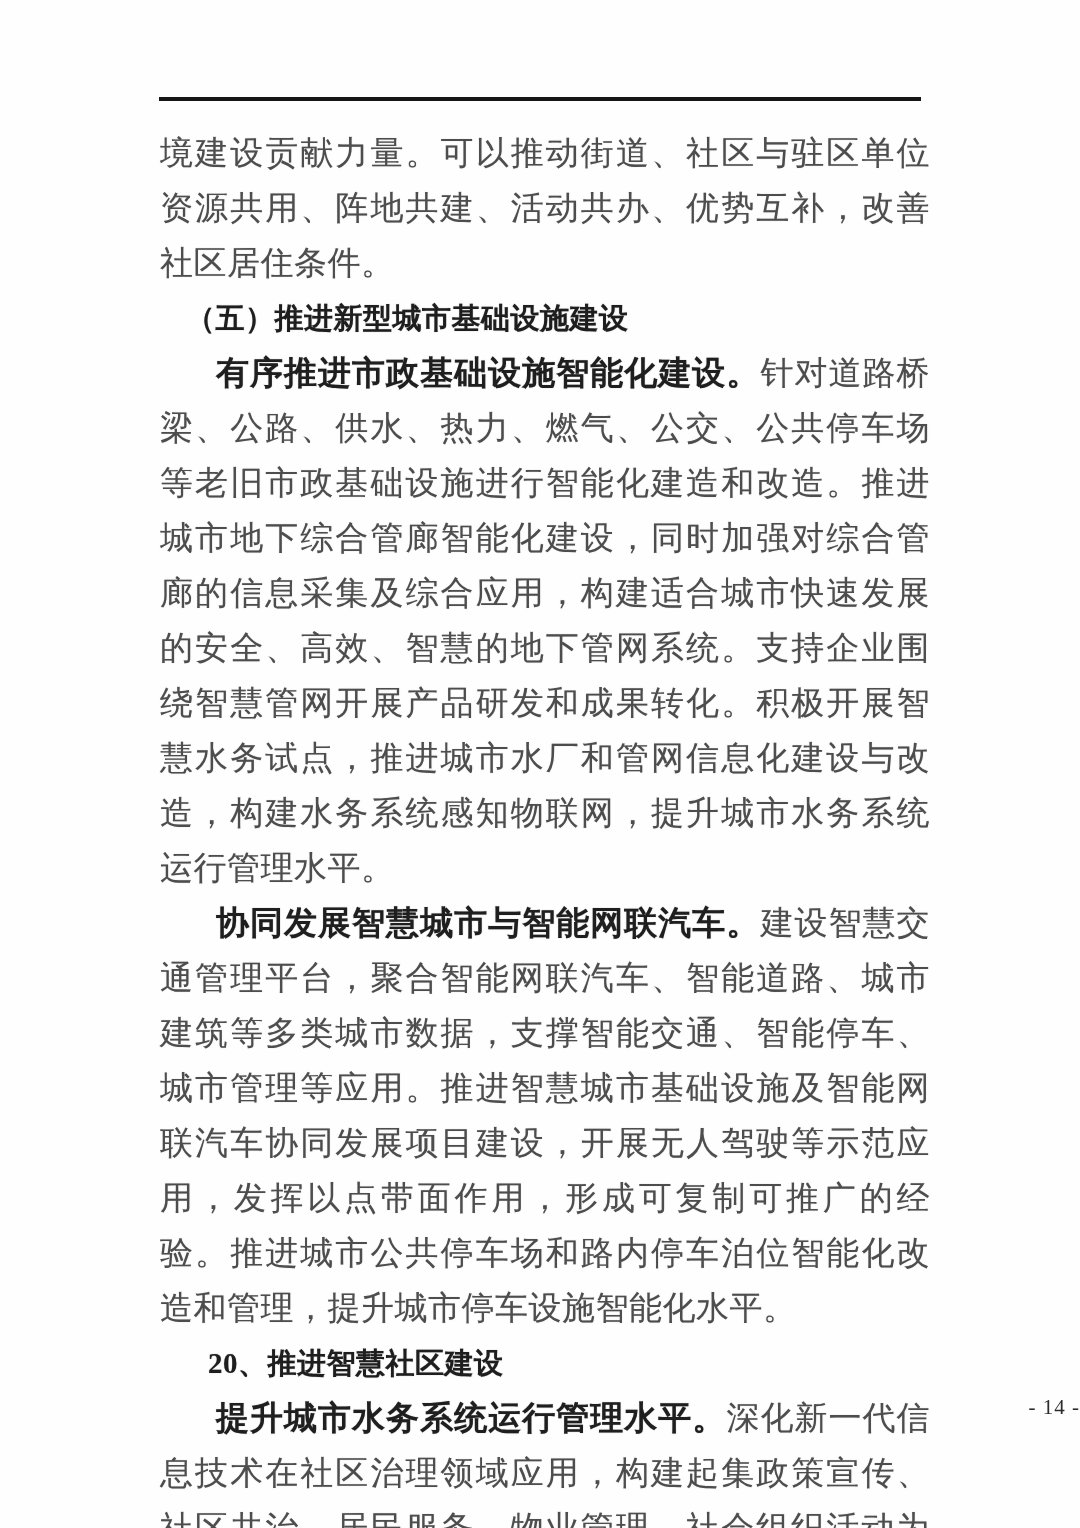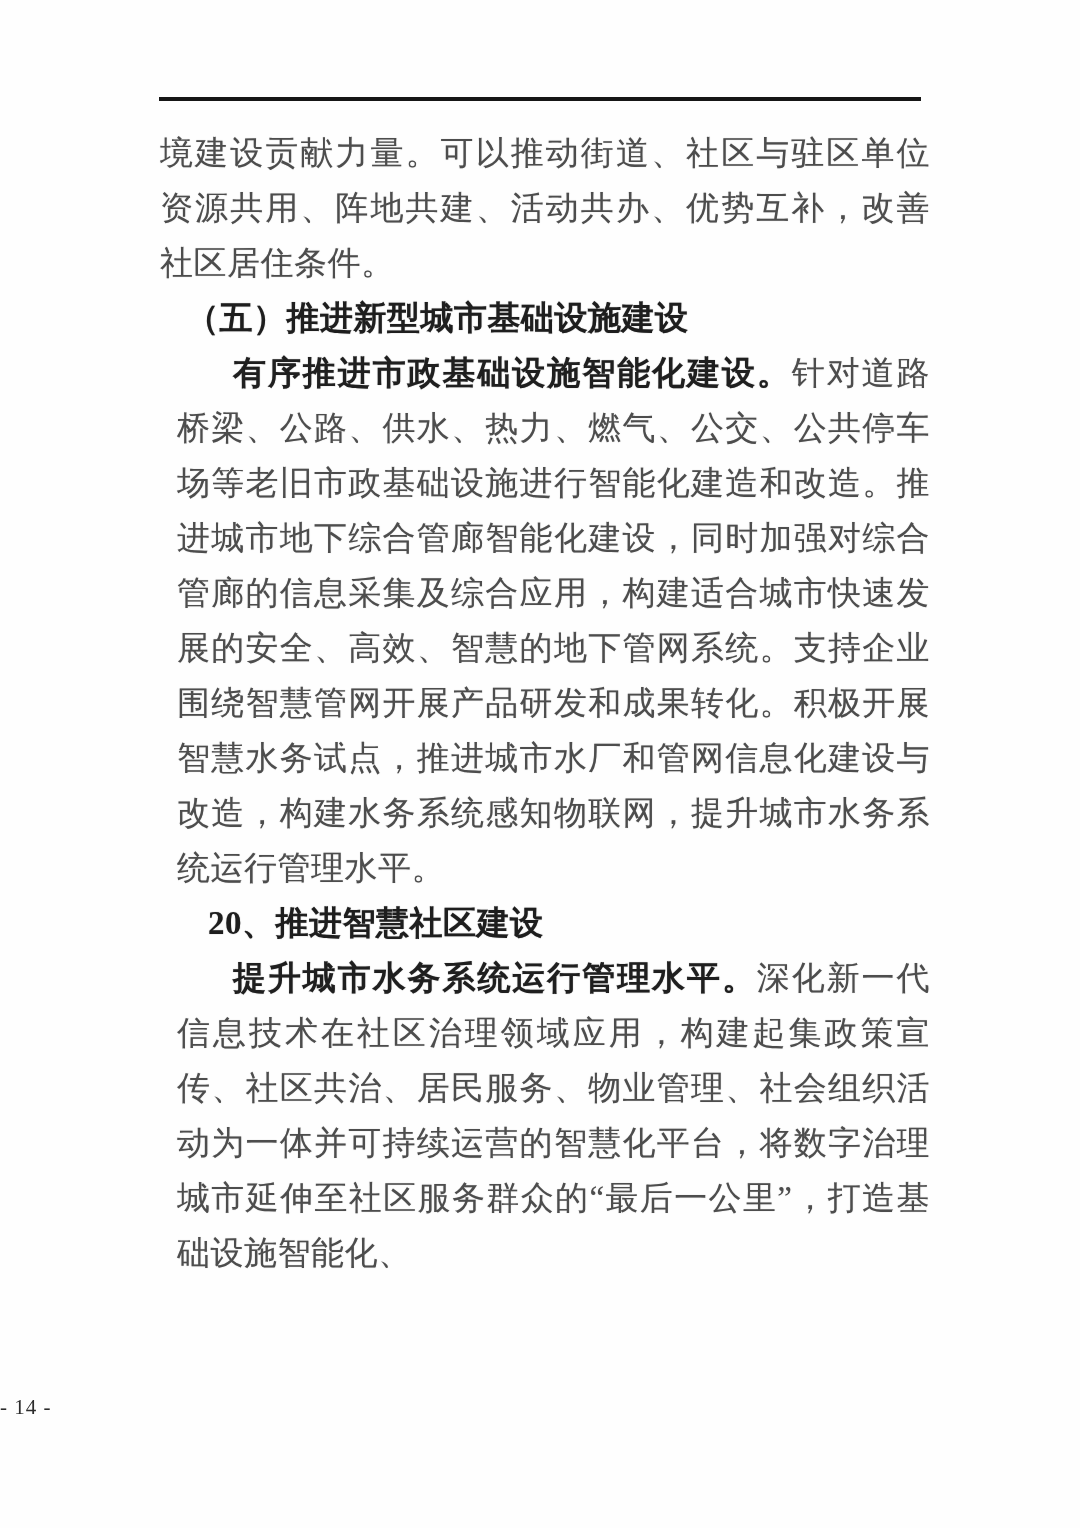--- a/index.html
+++ b/index.html
@@ -35,50 +35,49 @@
     text-justify: inter-character;
     letter-spacing: 0.5px;
     text-shadow: 0 0 1px rgba(70,70,70,0.35);
   }
   .para {
     margin: 0;
     text-align: justify;
   }
   .para.indent {
     text-indent: 56px;
-    margin-left: 17px;
   }
   .para.continuation {
     text-indent: 0;
   }
   .lead {
     font-weight: bold;
     color: #1f1f1f;
     text-shadow: 0 0 1px rgba(20,20,20,0.45);
   }
   .heading {
     margin: 0;
-    font-size: 33px;
+    font-size: 29px;
     line-height: 55px;
     font-weight: bold;
     color: #1e1e1e;
     text-shadow: 0 0 1px rgba(20,20,20,0.45);
   }
   .heading.section {
     text-indent: 26px;
   }
   .heading.item {
     text-indent: 48px;
   }
   .footer {
     position: absolute;
     left: 0;
     top: 1394px;
     width: 100%;
-    text-align: left;
+    text-align: right;
   }
   .page-number {
     font-size: 21px;
     line-height: 26px;
     color: #2c2c2c;
     letter-spacing: 1px;
     font-family: "Liberation Serif", serif;
   }
 </style>
 </head>
@@ -90,20 +89,21 @@
 
   <div class="content">
 
     <p class="para continuation">境建设贡献力量。可以推动街道、社区与驻区单位资源共用、阵地共建、活动共办、优势互补，改善社区居住条件。</p>
 
     <h3 class="heading section">（五）推进新型城市基础设施建设</h3>
 
 
     <p class="para indent"><span class="lead">有序推进市政基础设施智能化建设。</span><span>针对道路桥梁、公路、供水、热力、燃气、公交、公共停车场等老旧市政基础设施进行智能化建造和改造。推进城市地下综合管廊智能化建设，同时加强对综合管廊的信息采集及综合应用，构建适合城市快速发展的安全、高效、智慧的地下管网系统。支持企业围绕智慧管网开展产品研发和成果转化。积极开展智慧水务试点，推进城市水厂和管网信息化建设与改造，构建水务系统感知物联网，提升城市水务系统运行管理水平。</span></p>
 
+    <p class="para indent"><span class="lead">协同发展智慧城市与智能网联汽车。</span><span>建设智慧交通管理平台，聚合智能网联汽车、智能道路、城市建筑等多类城市数据，支撑智能交通、智能停车、城市管理等应用。推进智慧城市基础设施及智能网联汽车协同发展项目建设，开展无人驾驶等示范应用，发挥以点带面作用，形成可复制可推广的经验。推进城市公共停车场和路内停车泊位智能化改造和管理，提升城市停车设施智能化水平。</span></p>
 
     <h4 class="heading item">20、推进智慧社区建设</h4>
 
     <p class="para indent"><span class="lead">提升城市水务系统运行管理水平。</span><span>深化新一代信息技术在社区治理领域应用，构建起集政策宣传、社区共治、居民服务、物业管理、社会组织活动为一体并可持续运营的智慧化平台，将数字治理城市延伸至社区服务群众的“最后一公里”，打造基础设施智能化、</span></p>
 
   </div>
 
   <div class="footer">
     <span class="page-number">- 14 -</span>
   </div>

